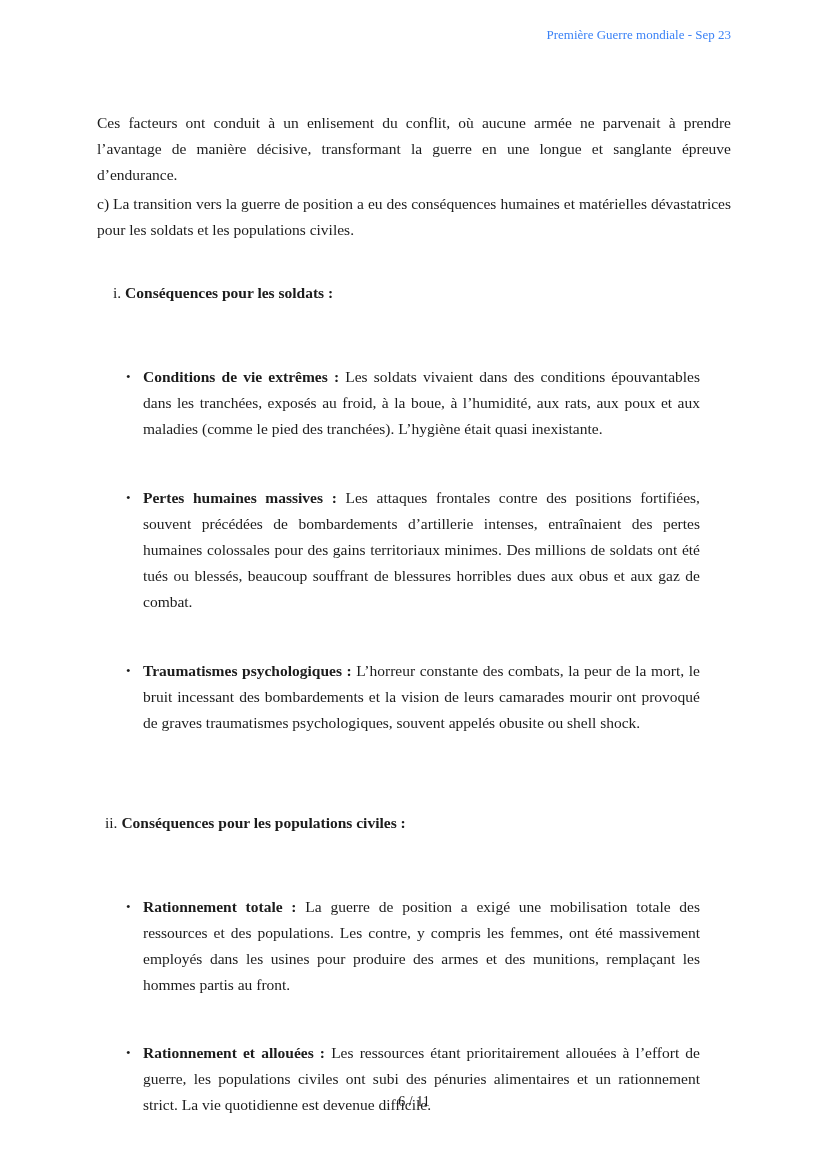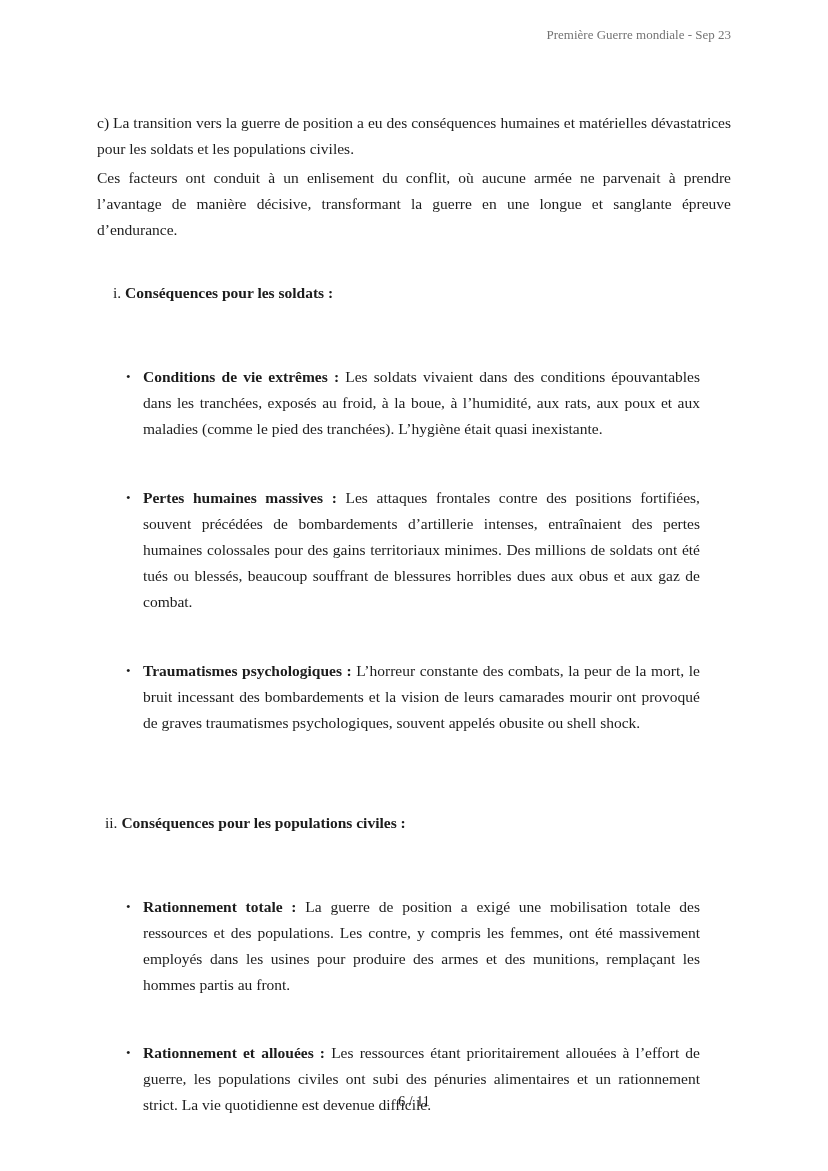--- a/index.html
+++ b/index.html
@@ -15,21 +15,21 @@
     font-family: "Liberation Serif", "DejaVu Serif", serif;
     color: #1c1c1c;
     overflow: hidden;
   }
   .header {
     position: absolute;
     top: 27px;
     right: 97px;
     font-size: 13px;
     line-height: 16px;
-    color: #737373;
+    color: #3b82f6;
     white-space: nowrap;
   }
   .body {
     position: absolute;
     top: 110px;
     left: 97px;
     width: 634px;
     font-size: 15.5px;
     line-height: 26px;
     text-align: justify;
@@ -94,22 +94,22 @@
 </style>
 </head>
 <body>
 
 <div class="page">
 
   <div class="header">Première Guerre mondiale - Sep 23</div>
 
   <div class="body">
 
+    <p>Ces facteurs ont conduit à un enlisement du conflit, où aucune armée ne parvenait à prendre l’avantage de manière décisive, transformant la guerre en une longue et sanglante épreuve d’endurance.</p>
     <p>c) La transition vers la guerre de position a eu des conséquences humaines et matérielles dévastatrices pour les soldats et les populations civiles.</p>
-    <p>Ces facteurs ont conduit à un enlisement du conflit, où aucune armée ne parvenait à prendre l’avantage de manière décisive, transformant la guerre en une longue et sanglante épreuve d’endurance.</p>
 
     <div class="section-heading s1"><span class="section-numeral">i.</span> <span class="section-title">Conséquences pour les soldats :</span></div>
 
     <ul class="bullet-list">
       <li>
         <span class="bullet-marker">•</span>
         <span class="item-body"><span class="item-label">Conditions de vie extrêmes :</span> <span class="item-text">Les soldats vivaient dans des conditions épouvantables dans les tranchées, exposés au froid, à la boue, à l’humidité, aux rats, aux poux et aux maladies (comme le pied des tranchées). L’hygiène était quasi inexistante.</span></span>
       </li>
       <li>
         <span class="bullet-marker">•</span>

